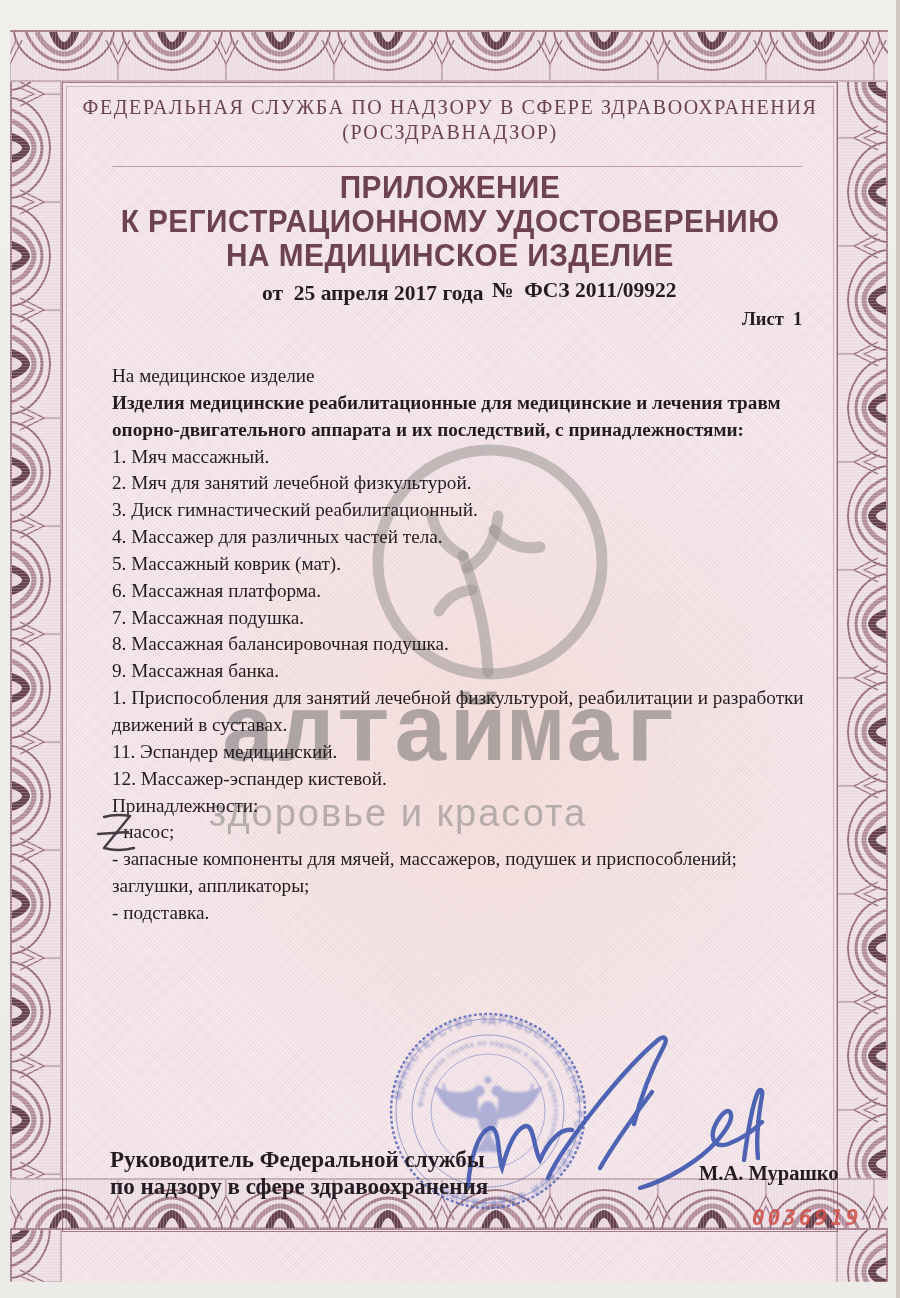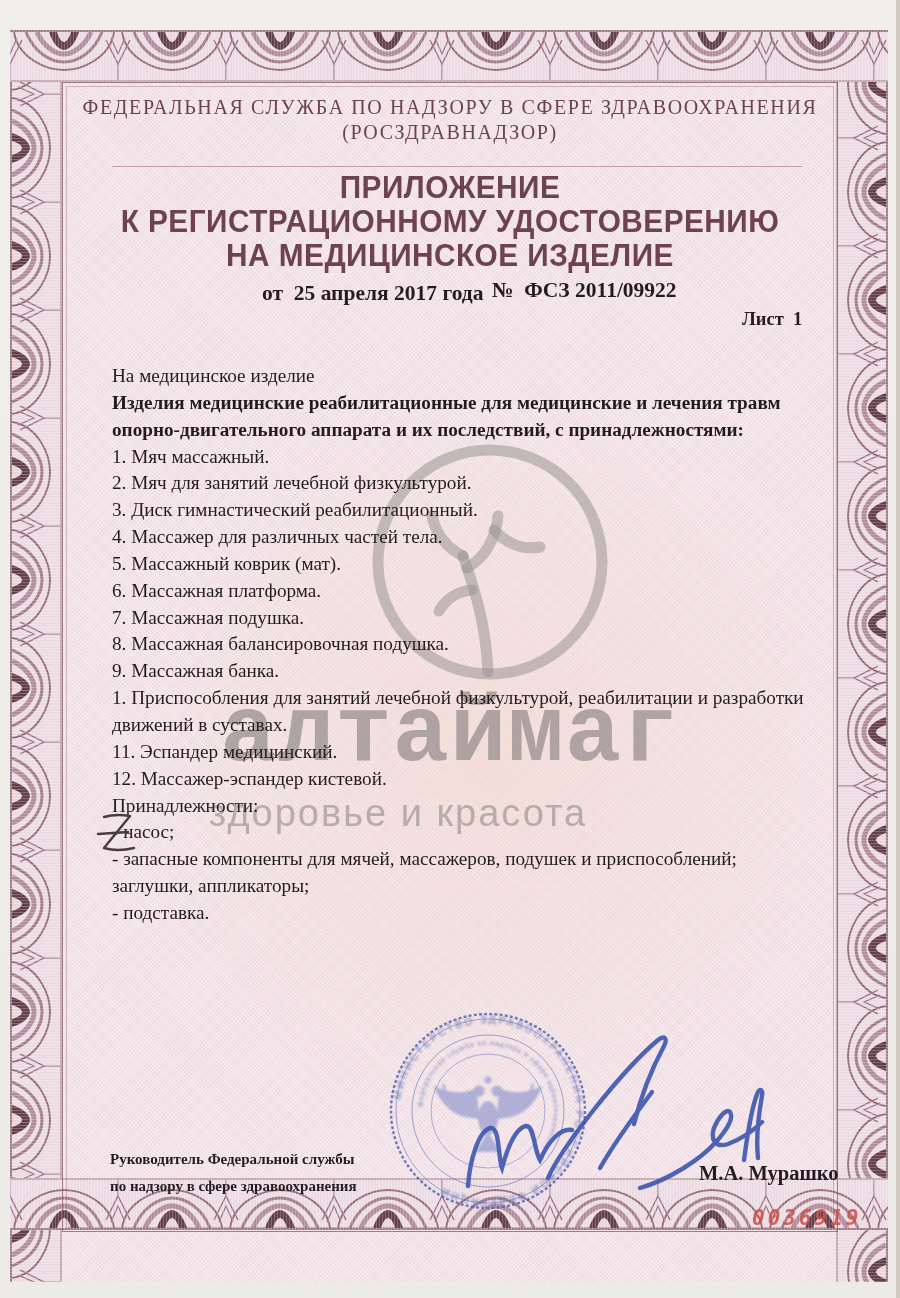--- a/index.html
+++ b/index.html
@@ -36,21 +36,21 @@
 
   .body-block{left:112px;top:363px;width:706px;color:#221c1e;font-size:19.2px;line-height:26.85px;}
   .bl{min-height:26.85px;}
   .bold{font-weight:700;}
 
   .wm-brand{font-family:Liberation Mono, monospace;font-weight:700;font-size:94px;
     color:rgba(128,124,123,.60);letter-spacing:1px;}
   .wm-tag{font-family:"Liberation Sans",sans-serif;font-size:38px;
     color:rgba(158,153,151,.72);letter-spacing:2px;}
 
-  .role{color:#241c22;font-weight:700;font-size:15px;line-height:27px;font-family:Liberation Serif, serif;}
+  .role{color:#241c22;font-weight:700;font-size:23px;line-height:27px;font-family:Liberation Serif, serif;}
   .name{color:#241c22;font-weight:700;font-size:20.5px;}
   .serial{font-family:"DejaVu Sans Mono",monospace;font-weight:700;font-size:21px;
     letter-spacing:3px;color:rgba(208,80,72,.88);}
   .stamp-svg,.sig-svg,.wm-svg,.z-svg{position:absolute;}
 </style>
 </head>
 <body>
 
 <div class="page">
   <div class="paper"></div>

